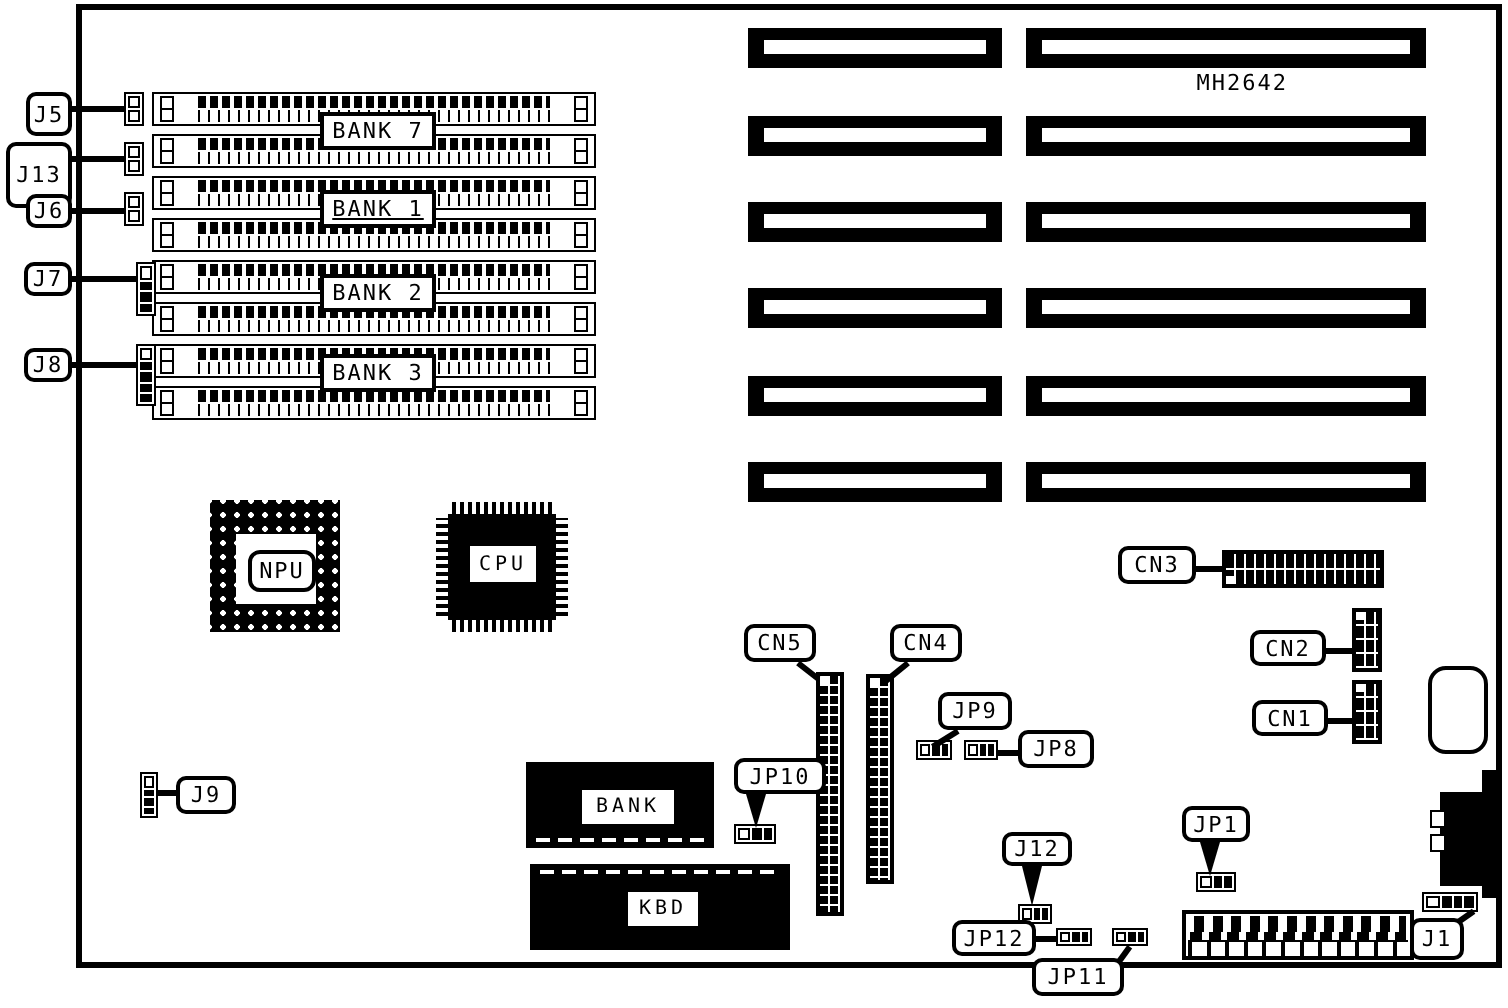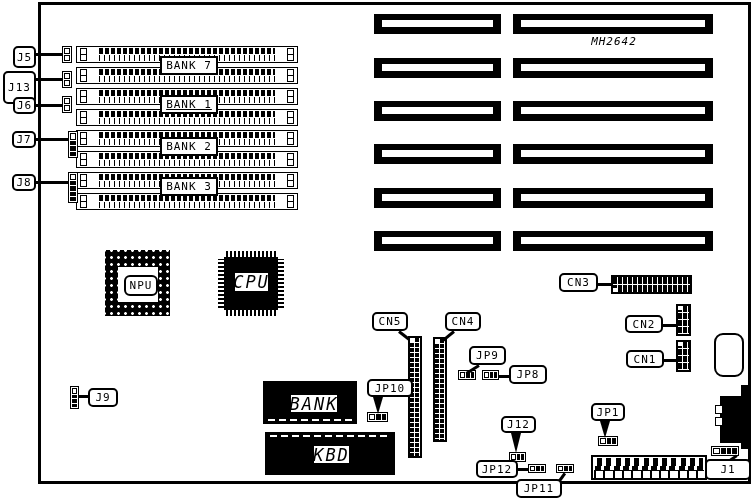--- a/index.html
+++ b/index.html
@@ -41,21 +41,21 @@
                          repeating-linear-gradient(to bottom,transparent 0 4px,#fff 4px 5px);}
   .grid.rows2{background-image:repeating-linear-gradient(to right,transparent 0 4px,#fff 4px 5px),
                          repeating-linear-gradient(to bottom,transparent 0 7px,#fff 7px 8px);}
   .grid.small{background-image:repeating-linear-gradient(to right,transparent 0 4px,#fff 4px 5px),
                          repeating-linear-gradient(to bottom,transparent 0 6px,#fff 6px 7px);}
   .grid .p1{position:absolute;width:4px;height:4px;background:#fff;left:0;top:0;}
   .grid .p1.bl{top:auto;bottom:0;}
   
   .blackchip{background:#000;}
   .chiplbl{position:absolute;background:#fff;display:flex;align-items:center;justify-content:center;
-           font-size:17px;letter-spacing:2px;z-index:2;font-style:italic;}
+           font-size:10px;letter-spacing:2px;z-index:2;}
   .dash{position:absolute;left:5px;right:5px;height:2px;
         background:repeating-linear-gradient(90deg,#fff 0 7px,transparent 7px 11px);}
   .npu{background:#000;background-image:radial-gradient(#fff 1.3px,transparent 1.5px);
        background-size:7px 7px;background-position:3px 4px;}
   .npu .inner{position:absolute;left:13px;top:17px;width:40px;height:35px;background:#fff;}
   .npu .nlbl{position:absolute;left:19px;top:25px;width:30px;height:17px;border:2px solid #000;border-radius:6px;
        background:#fff;display:flex;align-items:center;justify-content:center;font-size:11px;letter-spacing:1px;}
   .teeth{position:absolute;background:repeating-linear-gradient(90deg,#000 0 2px,transparent 2px 4px);}
   .teeth.vrt{background:repeating-linear-gradient(0deg,#000 0 2px,transparent 2px 4px);}
   
@@ -69,21 +69,21 @@
   .battery{border:2px solid #000;border-radius:9px;background:#fff;}
   .txt{font-size:11px;letter-spacing:1px;white-space:nowrap;}
 </style>
 </head>
 <body>
 
 <div id="canvas">
 
   <div class="abs board" style="left:38px;top:2px;width:713px;height:482px;"></div>
 
-  <div class="abs txt" style="left:584px;top:35px;width:60px;text-align:center;font-style:italic;">MH2642</div>
+  <div class="abs txt" style="left:584px;top:35px;width:60px;text-align:right;">MH2642</div>
 
   <div class="abs slot" style="left:374px;top:14px;width:127px;height:20px;"></div>
   <div class="abs slot" style="left:513px;top:14px;width:200px;height:20px;"></div>
   <div class="abs slot" style="left:374px;top:58px;width:127px;height:20px;"></div>
   <div class="abs slot" style="left:513px;top:58px;width:200px;height:20px;"></div>
   <div class="abs slot" style="left:374px;top:101px;width:127px;height:20px;"></div>
   <div class="abs slot" style="left:513px;top:101px;width:200px;height:20px;"></div>
   <div class="abs slot" style="left:374px;top:144px;width:127px;height:20px;"></div>
   <div class="abs slot" style="left:513px;top:144px;width:200px;height:20px;"></div>
   <div class="abs slot" style="left:374px;top:188px;width:127px;height:20px;"></div>
@@ -294,21 +294,21 @@
     <div class="r2"></div>
     <div class="r3"></div>
   </div>
 
   <div class="abs jump" style="left:711px;top:446px;width:28px;height:10px;">
       <i class="w"></i>
       <i></i>
       <i></i>
       <i></i>
     </div>
-  <div class="abs lbl" style="left:705px;top:459px;width:46px;height:21px;text-align:center;">J1</div>
+  <div class="abs lbl" style="left:705px;top:459px;width:27px;height:21px;text-align:center;">J1</div>
   <div class="abs ptr" style="left:727px;top:461px;width:12px;height:3px;transform:rotate(-35deg);"></div>
 
   <div class="abs blackchip" style="left:720px;top:396px;width:30px;height:47px;"></div>
   <div class="abs blackchip" style="left:741px;top:385px;width:9px;height:12px;"></div>
   <div class="abs blackchip" style="left:741px;top:443px;width:9px;height:6px;"></div>
   <div class="abs" style="left:715px;top:405px;width:8px;height:9px;background:#fff;border:1px solid #000;"></div>
   <div class="abs" style="left:715px;top:417px;width:8px;height:9px;background:#fff;border:1px solid #000;"></div>
 
 </div>
 

